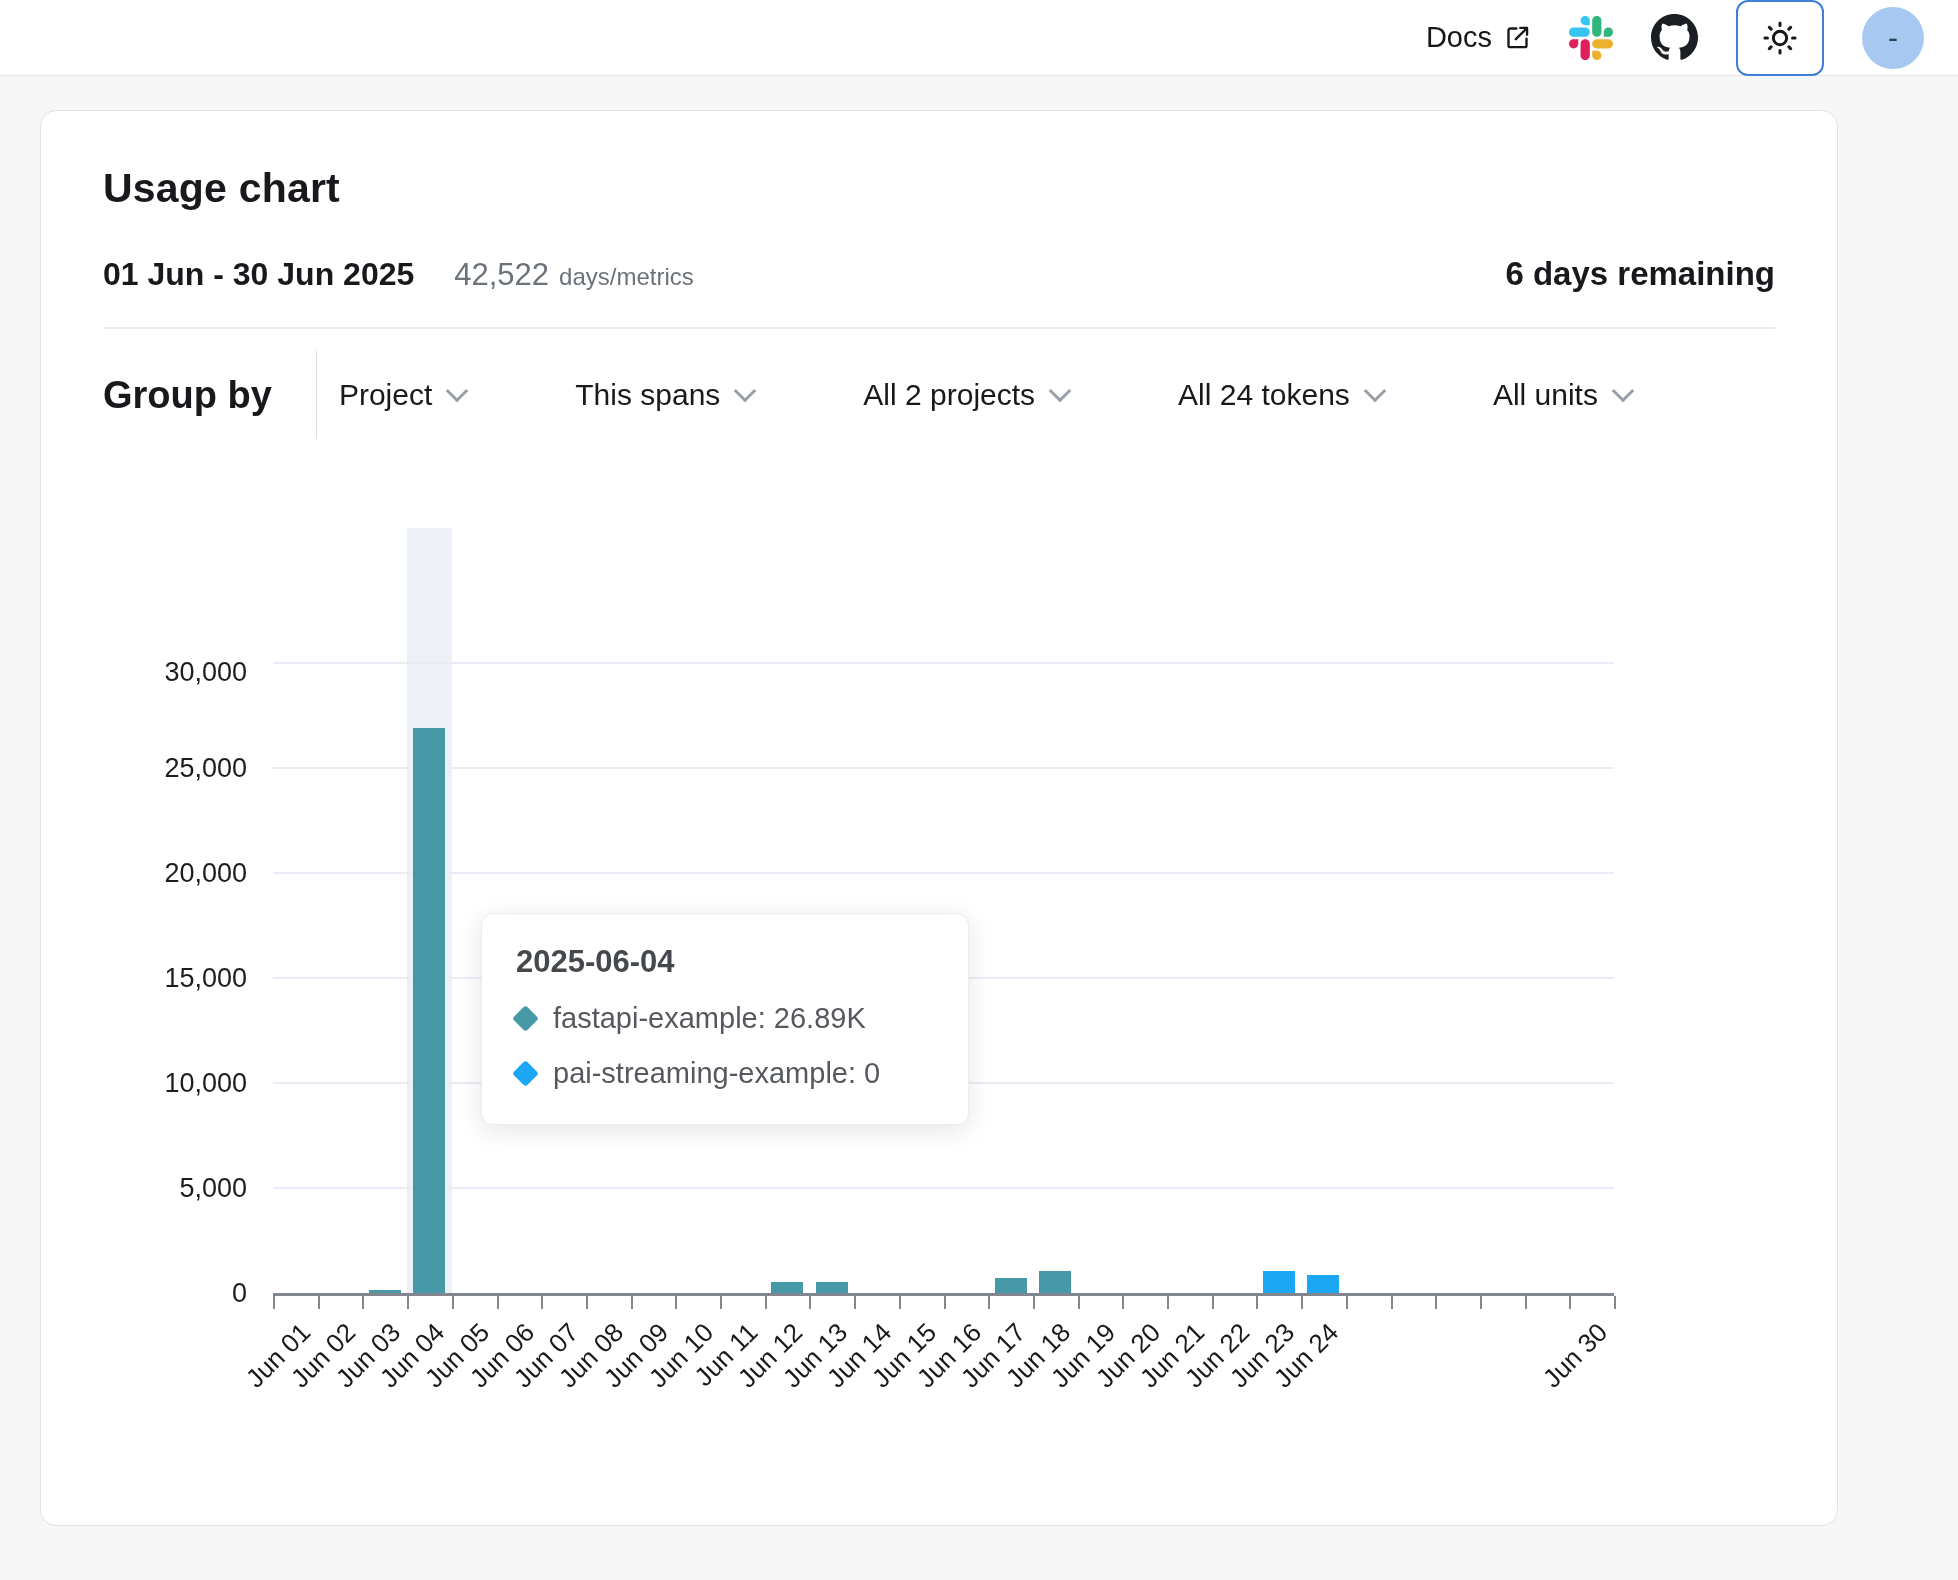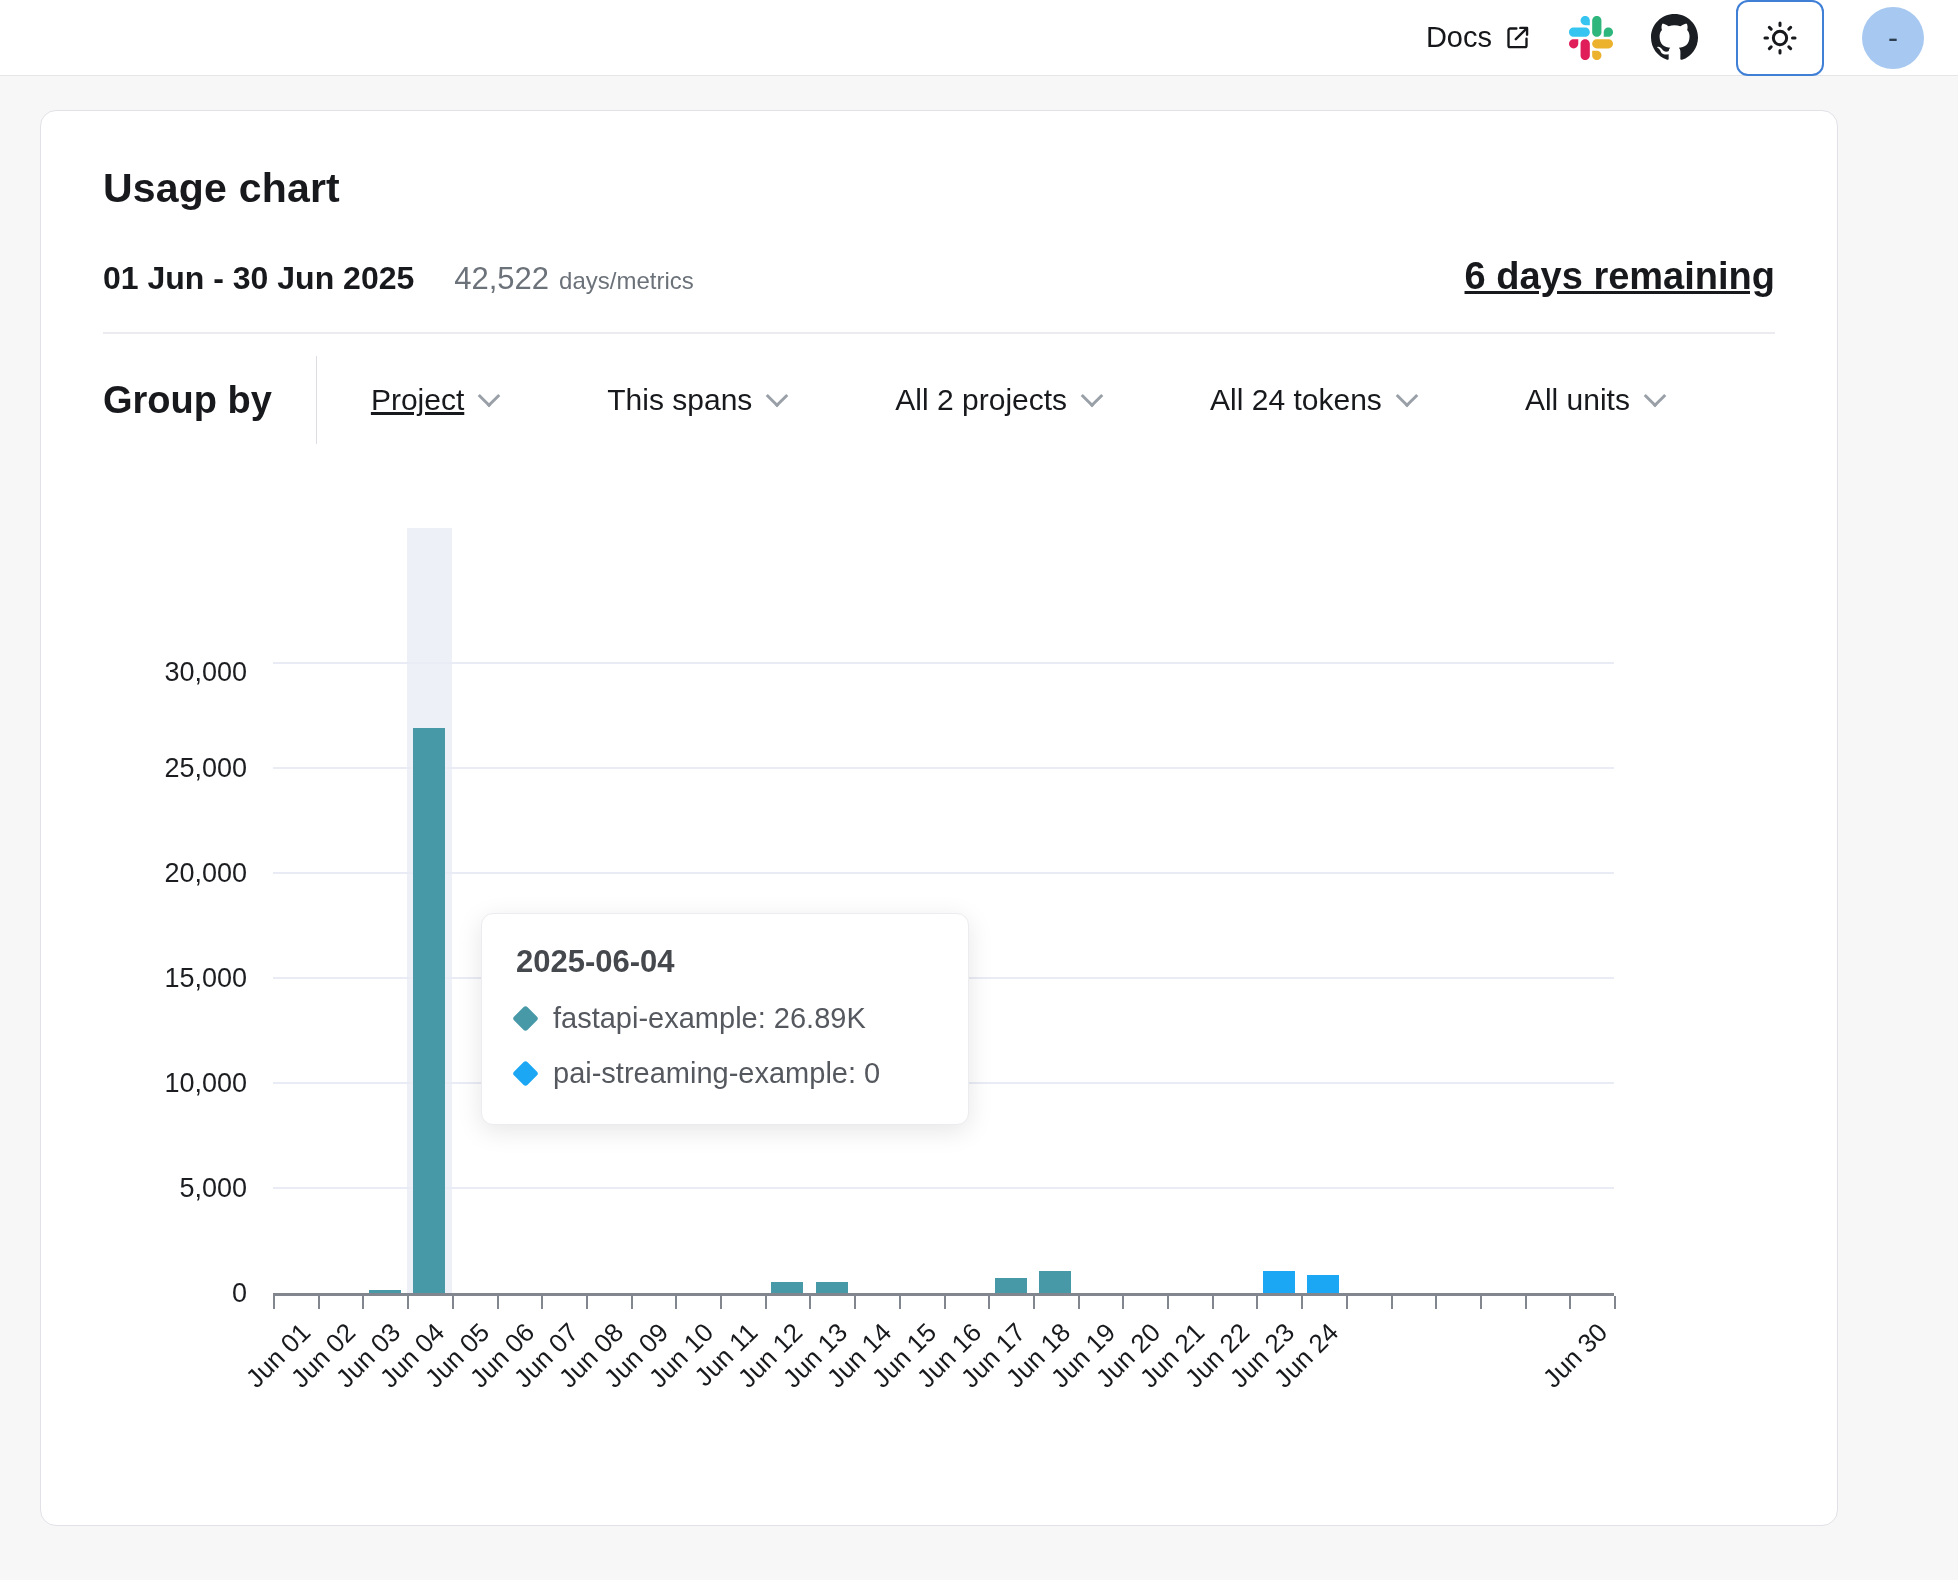--- a/index.html
+++ b/index.html
@@ -32,27 +32,27 @@
     position:absolute; left:40px; top:110px; width:1798px; height:1416px;
     background:#ffffff; border:1px solid #e1e1e7; border-radius:16px;
     box-sizing:border-box;
   }
   .card-pad { padding:0 62px; }
   .card-title { margin-top:54px; font-size:41px; font-weight:bold; letter-spacing:.2px; }
   .meta-row { margin-top:43px; display:flex; align-items:baseline; }
   .date-range { font-size:32px; font-weight:bold; }
   .total-count { font-size:31px; color:#6c727a; margin-left:40px; }
   .total-unit  { font-size:24px; color:#6c727a; margin-left:10px; }
-  .remaining { margin-left:auto; font-size:38px; font-weight:bold;text-decoration:underline; }
+  .remaining { margin-left:auto; font-size:33px; font-weight:bold; }
   .hdivider { height:2px; background:#ececf0; margin-top:34px; }
   .filter-row { margin-top:20px; display:flex; align-items:center; height:92px; }
   .group-by { font-size:38px; font-weight:bold; }
   .vdivider { width:1px; height:88px; background:#dcdce2; margin-left:44px; }
   .dd { display:flex; align-items:center; gap:17px; font-size:30px; cursor:pointer; margin-left:110px; }
-  .dd:first-of-type { margin-left:54px;text-decoration:underline; }
+  .dd:first-of-type { margin-left:22px; }
   .chev {
     width:13px; height:13px; border-right:3px solid #9aa0a8; border-bottom:3px solid #9aa0a8;
     transform:rotate(45deg); margin-top:-8px;
   }
   
   .chart { position:absolute; left:0; top:398px; width:100%; height:1016px; }
   .legend { position:absolute; top:56px; left:0; width:100%; display:flex; justify-content:center; gap:46px; }
   .legend-item { display:flex; align-items:center; gap:16px; font-size:28px; color:#17191c; cursor:pointer; }
   .diamond { width:21px; height:21px; border-radius:4px; transform:rotate(45deg); }
   .gridline { position:absolute; height:2px; background:#e9ecf4; }

